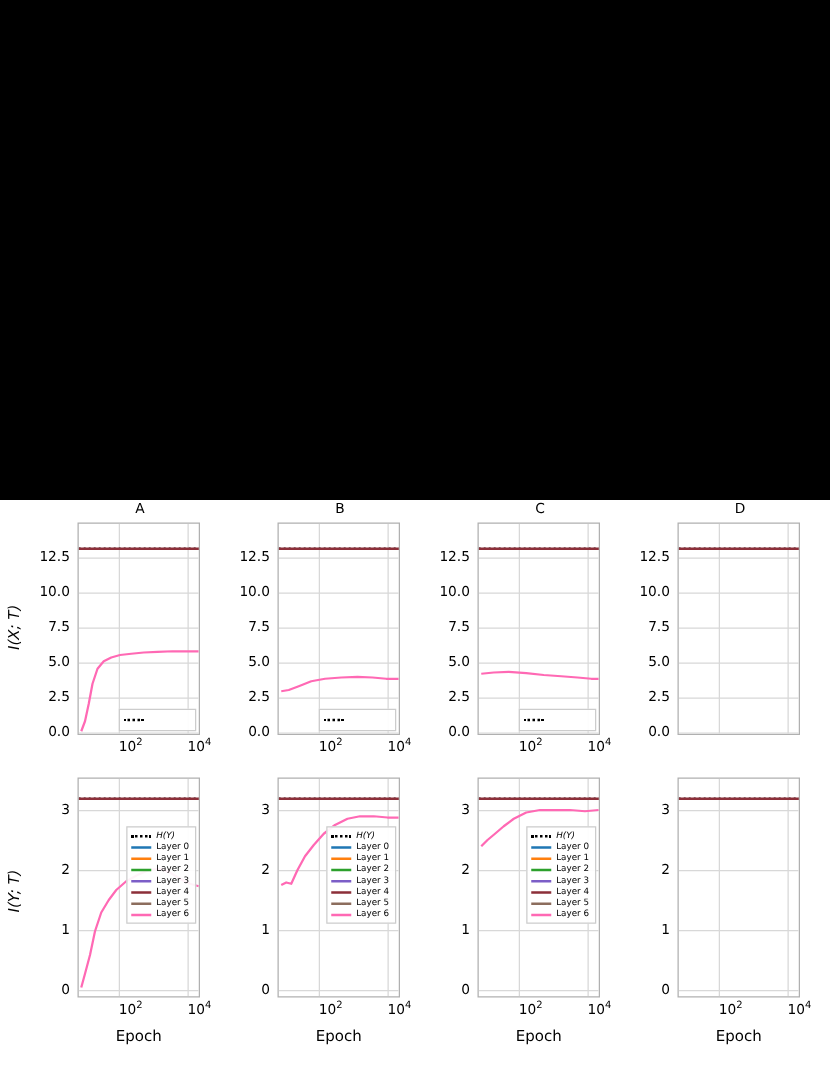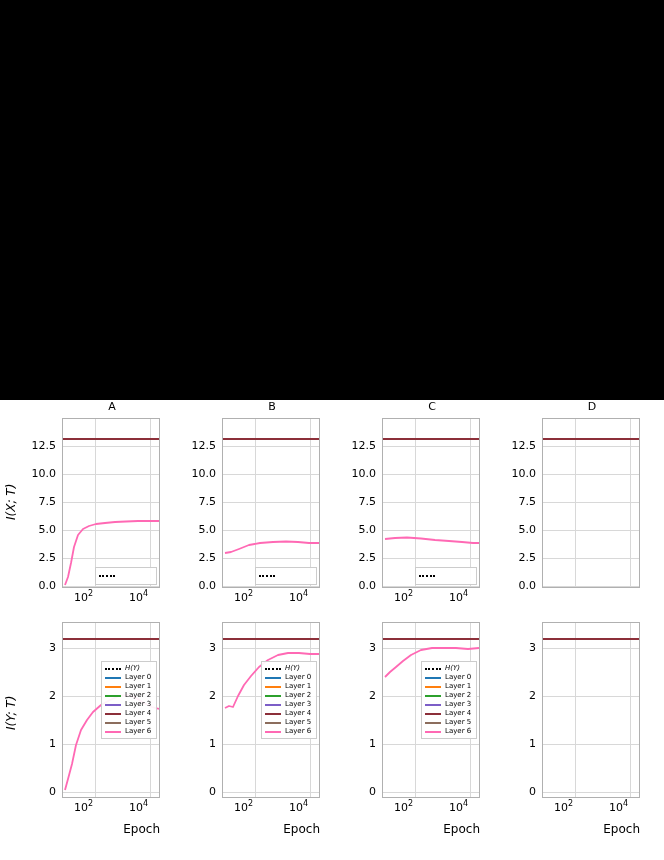--- a/index.html
+++ b/index.html
@@ -70,21 +70,21 @@
     font-size: 11px;
     color: #000000;
     text-align: right;
     line-height: 11px;
     white-space: nowrap;
   }
   .xtick-label {
     position: absolute;
     font-size: 11px;
     color: #000000;
-    text-align: left;
+    text-align: right;
     line-height: 12px;
     white-space: nowrap;
   }
   .xtick-label sup {
     font-size: 8px;
     vertical-align: super;
     line-height: 0;
   }
   .axis-ylabel {
     position: absolute;
@@ -92,21 +92,21 @@
     color: #000000;
     white-space: nowrap;
     transform-origin: 0 0;
     transform: rotate(-90deg);
     font-style: italic;
   }
   .axis-xlabel {
     position: absolute;
     font-size: 12px;
     color: #000000;
-    text-align: right;
+    text-align: center;
     white-space: nowrap;
   }
   .legend-box {
     position: absolute;
     background: rgba(255,255,255,0.92);
     border: 1px solid #cccccc;
     box-sizing: border-box;
     padding: 2px 3px;
   }
   .legend-row {

